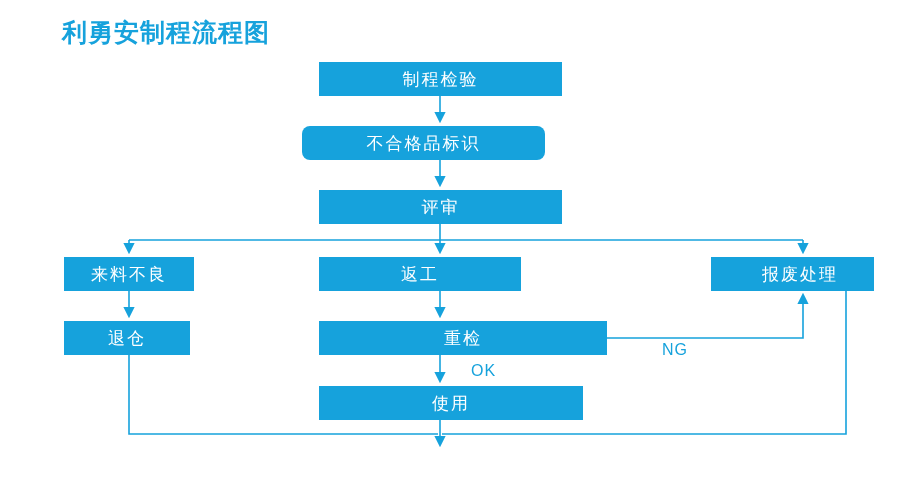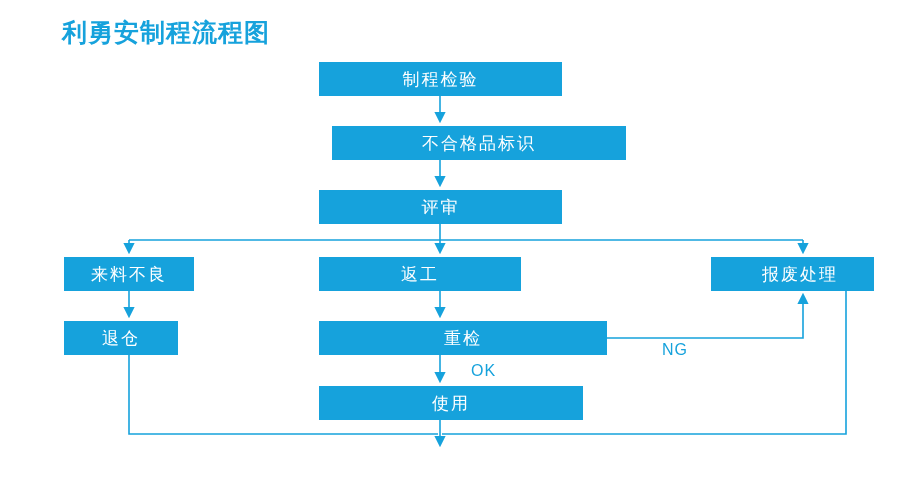--- a/index.html
+++ b/index.html
@@ -40,25 +40,25 @@
     <path class="line" d="M113,291 V316" marker-end="url(#arrow)"></path>
     <path class="line" d="M424,291 V316" marker-end="url(#arrow)"></path>
     <path class="line" d="M424,355 V381" marker-end="url(#arrow)"></path>
     <path class="line" d="M545,338 H787 V295" marker-end="url(#arrow)"></path>
     <path class="line" d="M424,420 V445" marker-end="url(#arrow)"></path>
     <path class="line" d="M113,355 V434 H422"></path>
     <path class="line" d="M830,291 V434 H426"></path>
   </svg>
 
   <div class="node" style="left:303px; top:62px;  width:243px;">制程检验</div>
-  <div class="node" style="left:316px; top:126px; width:294px;">不合格品标识</div>
+  <div class="node" style="left:286px; top:126px; width:243px;border-radius:8px;">不合格品标识</div>
   <div class="node" style="left:303px; top:190px; width:243px;">评审</div>
   <div class="node" style="left:48px;  top:257px; width:130px;">来料不良</div>
   <div class="node" style="left:303px; top:257px; width:202px;">返工</div>
   <div class="node" style="left:695px; top:257px; width:163px;padding-left:15px;">报废处理</div>
-  <div class="node" style="left:48px;  top:321px; width:114px;">退仓</div>
+  <div class="node" style="left:48px;  top:321px; width:126px;">退仓</div>
   <div class="node" style="left:303px; top:321px; width:288px;">重检</div>
   <div class="node" style="left:303px; top:386px; width:264px;">使用</div>
 
   <div class="edge-label" style="left:455px; top:362px;">OK</div>
   <div class="edge-label" style="left:646px; top:341px;">NG</div>
 
 </div>
 
 </body></html>

